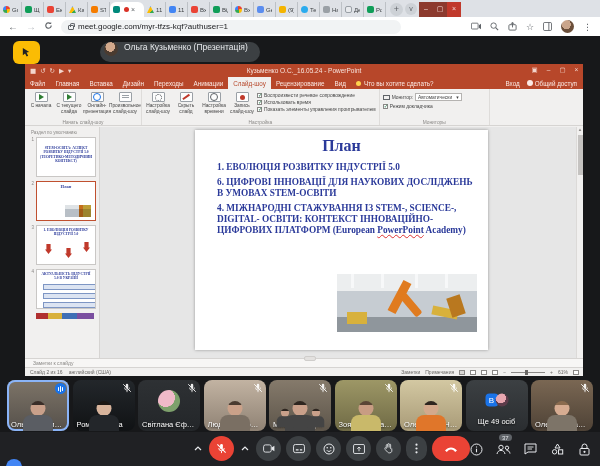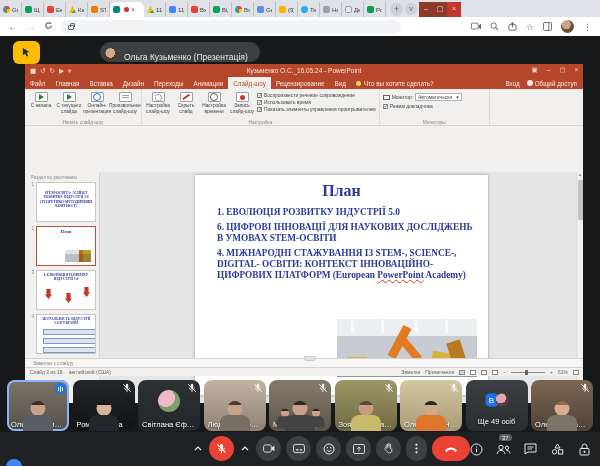--- a/index.html
+++ b/index.html
@@ -40,21 +40,21 @@
   #lockic::before { content:""; position:absolute; top:-3px; left:0.5px; width:3px; height:3px; border:1px solid #5f6368; border-bottom:none; border-radius:2px 2px 0 0; }
   #urltext { font-size:8px; color:#202124; white-space:nowrap; }
   #toolright { margin-left:auto; display:flex; align-items:center; gap:9px; padding-right:8px; }
   .tric { color:#5f6368; font-size:9px; }
   .tric svg { display:block; }
   #avatarbtn { width:13px; height:13px; border-radius:50%; background:radial-gradient(circle at 40% 35%,#caa58b 0 40%,#6b4f3a 41%); }
 
   
   #meet { position:absolute; top:36px; left:0; width:600px; height:430px; background:#17181a; }
   #extbadge { position:absolute; top:5px; left:13px; width:27px; height:23px; background:#fbbc04; border-radius:6px; display:flex; align-items:center; justify-content:center; }
-  #presenterpill { position:absolute; top:6px; left:100px; height:20px; background:#3c4043; border-radius:10px; display:flex; align-items:flex-end; gap:6px; padding:0 12px 0 4px; }
+  #presenterpill { position:absolute; top:6px; left:100px; height:20px; background:#3c4043; border-radius:10px; display:flex; align-items:flex-start; gap:6px; padding:0 12px 0 4px; }
   #presavatar { width:14px; height:14px; border-radius:50%; background:radial-gradient(circle at 45% 35%,#d3a98c 0 40%,#4a3b30 41%); }
   #presname { color:#e8eaed; font-size:8.5px; white-space:nowrap; }
 
   
   #ppt { position:absolute; top:28px; left:25px; width:558px; height:312px; background:#f1f0ef; }
   #ppt-title { position:absolute; top:0; left:0; width:100%; height:13px; background:#b7472a; display:flex; align-items:center; color:#fff; }
   .qat { display:flex; gap:4px; margin-left:5px; font-size:6.5px; color:#f3d5cc; font-family:"DejaVu Sans",sans-serif; }
   #ppt-title-text { position:absolute; left:0; right:0; text-align:center; font-size:6.5px; color:#f8e3dc; }
   #ppt-wbtns { margin-left:auto; display:flex; gap:1px; z-index:2; }
   .pwb { width:13px; height:13px; font-size:6.5px; color:#f3d5cc; text-align:center; line-height:12px; }
@@ -80,21 +80,21 @@
   .rbic.clock::after { width:6px; height:6px; border:1px solid #5f6368; border-radius:50%; }
   .rbic.rec::after   { width:5px; height:5px; background:#c0392b; border-radius:50%; }
   .rblabel { font-size:4.8px; line-height:1.15; color:#444; text-align:center; }
   .rchecks { display:flex; flex-direction:column; justify-content:flex-start; gap:2px; padding-top:2px; }
   .rcheck { display:flex; align-items:center; gap:2px; font-size:4.9px; color:#444; white-space:nowrap; }
   .cbx { width:5px; height:5px; border:1px solid #8a8886; background:#fff; position:relative; flex:0 0 auto;}
   .cbx.on::after { content:"✓"; position:absolute; top:-2px; left:0; font-size:5.5px; color:#217346; }
   #monitor-row { display:flex; align-items:center; gap:2px; font-size:4.9px; color:#444; }
   #monitor-select { border:1px solid #b5b3b1; background:#fff; font-size:4.9px; color:#444; padding:0 2px; display:flex; align-items:center; gap:4px; height:8px; }
 
-  #ppt-body { position:absolute; top:63px; left:0; width:100%; height:231px; background:#e6e6e6; display:flex;margin-top:45px; }
+  #ppt-body { position:absolute; top:63px; left:0; width:100%; height:231px; background:#e6e6e6; display:flex; }
   #ppt-panel { width:75px; height:100%; background:#f1f0ef; border-right:1px solid #d6d4d2; overflow:hidden; padding:2px 0 0 2px; }
   #sectionlabel { font-size:4.5px; color:#8a8886; margin:1px 0 2px 4px; }
   .thumbrow { display:flex; gap:2px; margin:0 3px 4px 2px; }
   .thumbnum { font-size:4.5px; color:#8a8886; width:5px; text-align:right; }
   .thumbcard { flex:1; height:40px; background:#fff; border:1px solid #c9c7c5; position:relative; overflow:hidden; padding:2px; }
   .thumbrow.sel .thumbcard { border:1.5px solid #c0502f; }
   .thtitle { font-family:"Liberation Serif","DejaVu Serif",serif; font-weight:bold; color:#2b3a9a; font-size:3.6px; line-height:1.2; text-align:center; }
   .v-title .thtitle { margin-top:6px; }
   .v-plan .thtitle { font-size:4.5px; }
   .miniimg { position:absolute; right:4px; bottom:3px; width:26px; height:12px; background:linear-gradient(180deg,#dfe3e6 0 35%,#b8bfc6 35%),linear-gradient(90deg,transparent 0 55%,#e07b1f 55% 70%,#d8b13c 70%); background-blend-mode:multiply; }
@@ -271,20 +271,21 @@
     <span class="navic">←</span>
     <span class="navic dim">→</span>
     <span class="navic">
       <svg width="9" height="9" viewBox="0 0 10 10">
           <path d="M8 5a3 3 0 1 1-1-2.2" fill="none" stroke="#5f6368" stroke-width="1.3"></path>
           <path d="M8 1v2.2H5.8z" fill="#5f6368"></path>
         </svg>
     </span>
     <div id="addrbar">
       <span id="lockic"></span>
+      <span id="urltext">meet.google.com/myr-tfzs-kqf?authuser=1</span>
     </div>
     <div id="toolright">
       <span class="tric">
         <svg width="10" height="9" viewBox="0 0 12 10">
             <rect x="0.5" y="1" width="8" height="7" rx="1" fill="none" stroke="#5f6368"></rect>
             <path d="M9.5 3.5 12 1.8v6.4L9.5 6.5z" fill="#5f6368"></path>
           </svg>
       </span>
       <span class="tric">
         <svg width="9" height="9" viewBox="0 0 10 10">

